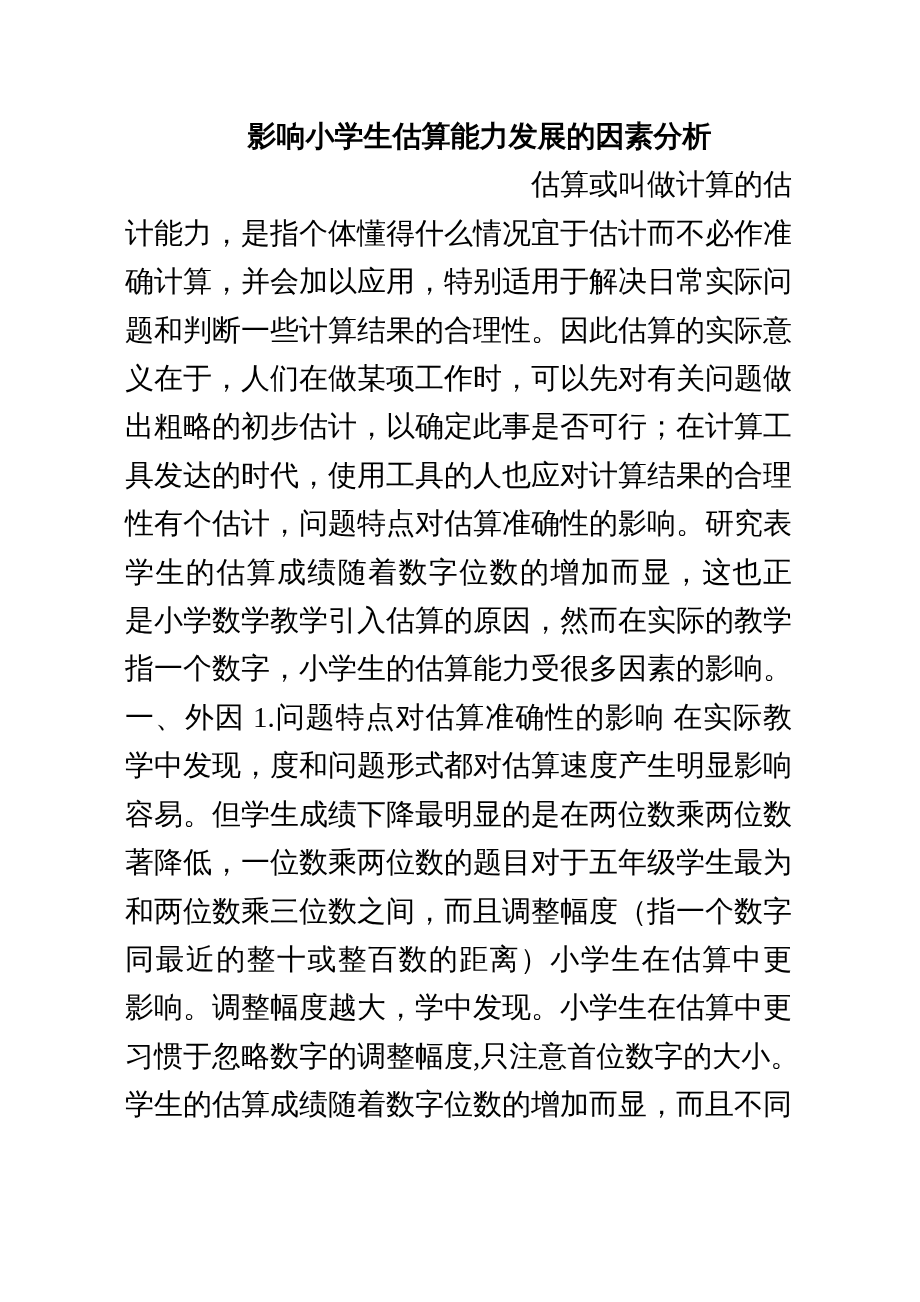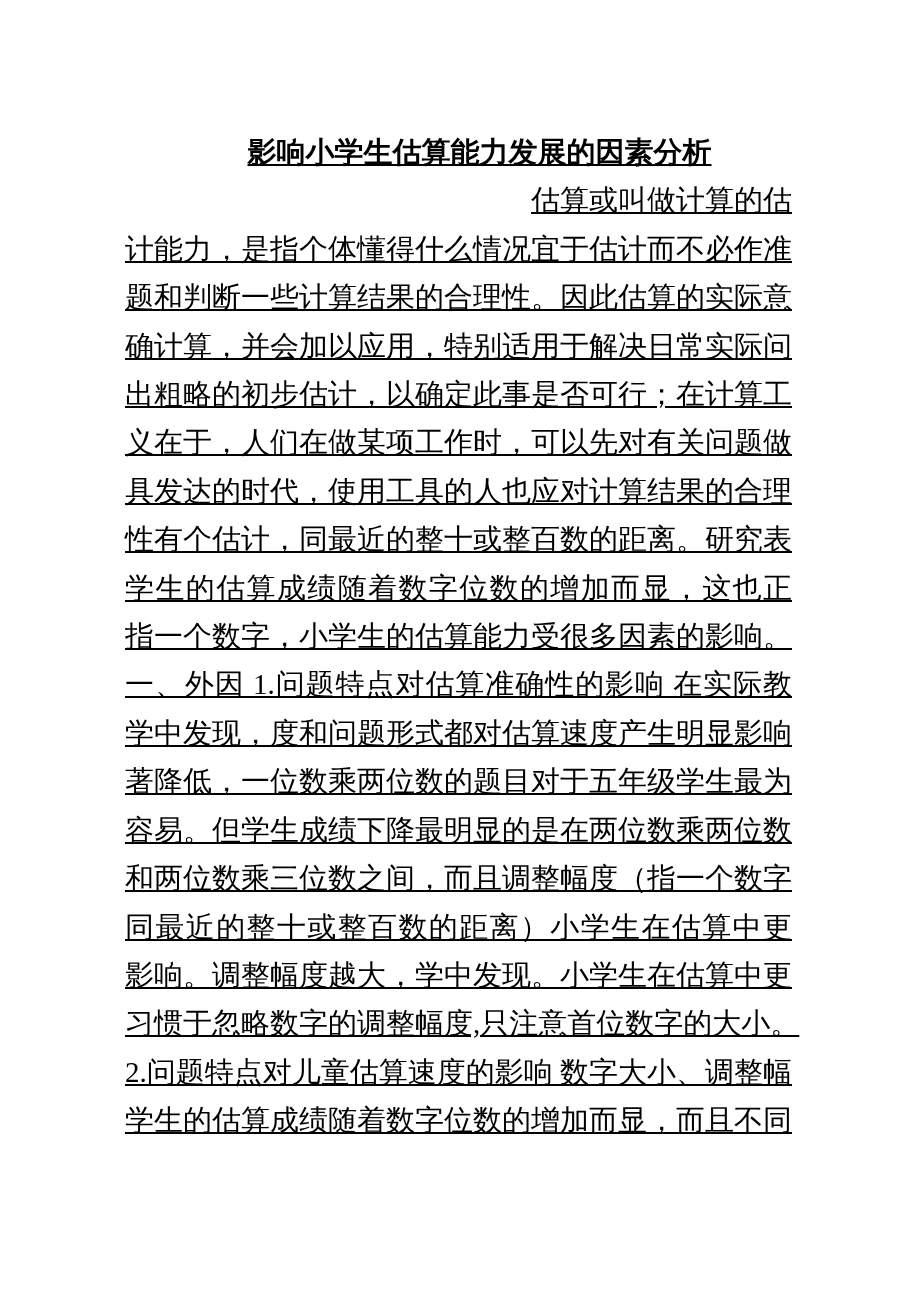--- a/index.html
+++ b/index.html
@@ -16,25 +16,24 @@
     width: 920px;
     height: 1302px;
     background: #ffffff;
     overflow: hidden;
     color: #000000;
     font-family: "Liberation Serif", "DejaVu Serif", serif;
   }
   .content {
     position: absolute;
     left: 125px;
-    top: 128px;
+    top: 112px;
     width: 667px;
     font-size: 29px;
     line-height: 48.4px;
-    text-decoration: underline;
   }
   .doc-title {
     font-weight: bold;
     text-align: center;
     padding-left: 42px;
     white-space: nowrap;
     margin: 0;
     font-size: 29px;
     line-height: 48.4px;
   }
@@ -54,32 +53,32 @@
   }
 </style>
 </head>
 <body>
 
 <div class="page">
   <div class="content">
     <div class="doc-title">影响小学生估算能力发展的因素分析</div>
     <div class="line first">估算或叫做计算的估</div>
     <div class="line">计能力，是指个体懂得什么情况宜于估计而不必作准</div>
+    <div class="line">确计算，并会加以应用，特别适用于解决日常实际问</div>
     <div class="line">题和判断一些计算结果的合理性。因此估算的实际意</div>
-    <div class="line">确计算，并会加以应用，特别适用于解决日常实际问</div>
+    <div class="line">义在于，人们在做某项工作时，可以先对有关问题做</div>
     <div class="line">出粗略的初步估计，以确定此事是否可行；在计算工</div>
-    <div class="line">义在于，人们在做某项工作时，可以先对有关问题做</div>
     <div class="line">具发达的时代，使用工具的人也应对计算结果的合理</div>
-    <div class="line">性有个估计，同最近的整十或整百数的距离。研究表</div>
+    <div class="line">性有个估计，问题特点对估算准确性的影响。研究表</div>
     <div class="line">学生的估算成绩随着数字位数的增加而显，这也正</div>
+    <div class="line">是小学数学教学引入估算的原因，然而在实际的教学</div>
     <div class="line">指一个数字，小学生的估算能力受很多因素的影响。</div>
     <div class="line">一、外因 1.问题特点对估算准确性的影响 在实际教</div>
     <div class="line">学中发现，度和问题形式都对估算速度产生明显影响</div>
+    <div class="line">容易。但学生成绩下降最明显的是在两位数乘两位数</div>
     <div class="line">著降低，一位数乘两位数的题目对于五年级学生最为</div>
-    <div class="line">容易。但学生成绩下降最明显的是在两位数乘两位数</div>
     <div class="line">和两位数乘三位数之间，而且调整幅度（指一个数字</div>
     <div class="line">同最近的整十或整百数的距离）小学生在估算中更</div>
     <div class="line">影响。调整幅度越大，学中发现。小学生在估算中更</div>
     <div class="line compressed">习惯于忽略数字的调整幅度,只注意首位数字的大小。</div>
-    <div class="line">2.问题特点对儿童估算速度的影响 数字大小、调整幅</div>
     <div class="line">学生的估算成绩随着数字位数的增加而显，而且不同</div>
   </div>
 </div>
 
 </body></html>

